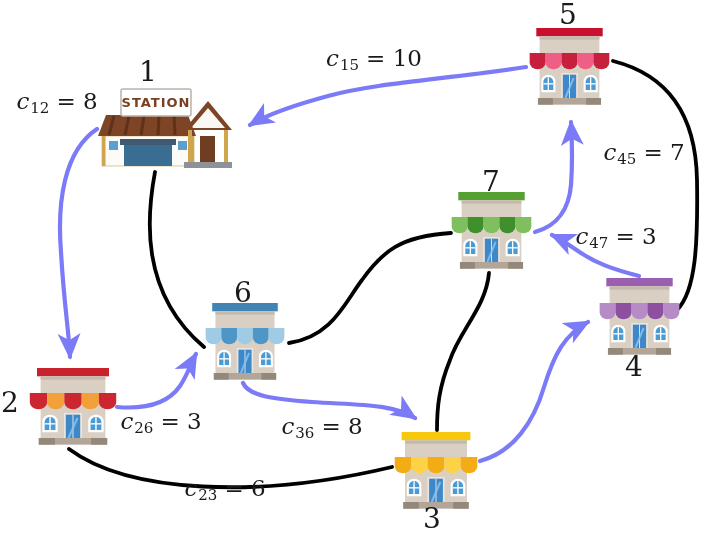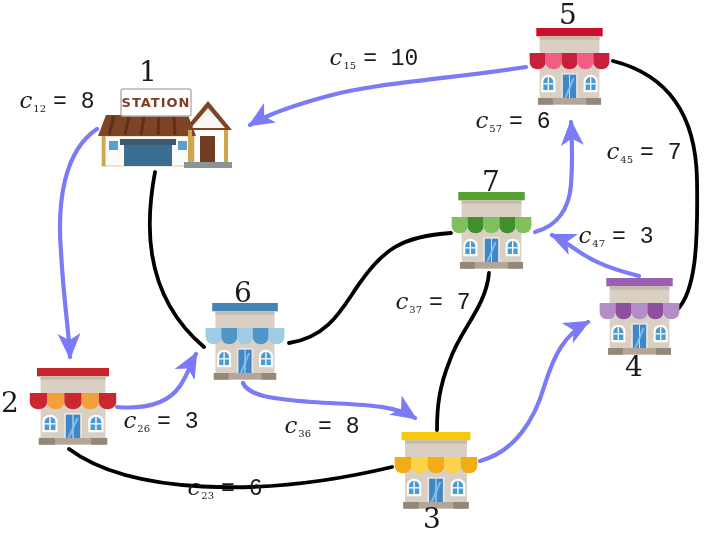--- a/index.html
+++ b/index.html
@@ -20,27 +20,27 @@
   .elabel {
     position: absolute;
     transform: translate(-50%, -50%);
     font-size: 23px;
     color: var(--text);
     white-space: nowrap;
     line-height: 1;
   }
   .elabel .sym { font-style: italic; }
   .elabel sub {
-    font-size: 10px;
+    font-size: 15px;
     font-style: normal;
     line-height: 0;
     vertical-align: -4px;
     margin-left: 1px;
   }
-  .elabel .rest { margin-left: 7px; font-family: Liberation Mono, monospace; }
+  .elabel .rest { margin-left: 7px; }
   .nodenum {
     position: absolute;
     transform: translate(-50%, -50%);
     font-size: 28px;
     color: var(--text);
     line-height: 1;
   }
   .station-sign-text {
     font-family: "DejaVu Sans", sans-serif;
     font-weight: bold;
@@ -160,18 +160,16 @@
   <div class="nodenum" style="left:634px; top:367px">4</div>
   <div class="nodenum" style="left:568px; top:15px">5</div>
   <div class="nodenum" style="left:243px; top:293px">6</div>
   <div class="nodenum" style="left:491px; top:182px">7</div>
 
   <div class="elabel" style="left:57px;  top:101px"><span class="sym">c</span><sub>12</sub><span class="rest">= 8</span></div>
   <div class="elabel" style="left:374px; top:58px"><span class="sym">c</span><sub>15</sub><span class="rest">= 10</span></div>
   <div class="elabel" style="left:225px; top:488px"><span class="sym">c</span><sub>23</sub><span class="rest">= 6</span></div>
   <div class="elabel" style="left:161px; top:421px"><span class="sym">c</span><sub>26</sub><span class="rest">= 3</span></div>
   <div class="elabel" style="left:322px; top:426px"><span class="sym">c</span><sub>36</sub><span class="rest">= 8</span></div>
-  <div class="elabel" style="left:433px; top:302px"><span class="sym">c</span><sub>37</sub><span class="rest">= 7</span></div>
   <div class="elabel" style="left:644px; top:152px"><span class="sym">c</span><sub>45</sub><span class="rest">= 7</span></div>
   <div class="elabel" style="left:616px; top:236px"><span class="sym">c</span><sub>47</sub><span class="rest">= 3</span></div>
-  <div class="elabel" style="left:513px; top:121px"><span class="sym">c</span><sub>57</sub><span class="rest">= 6</span></div>
 
 </div>
 
 </body></html>

